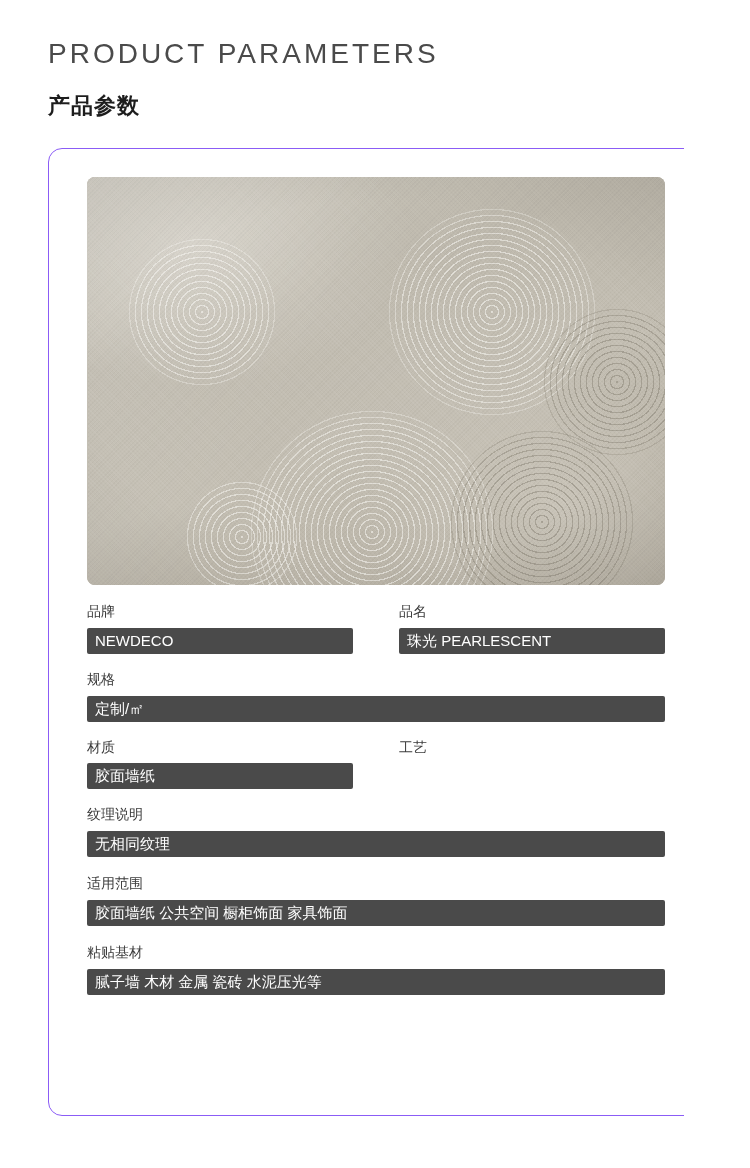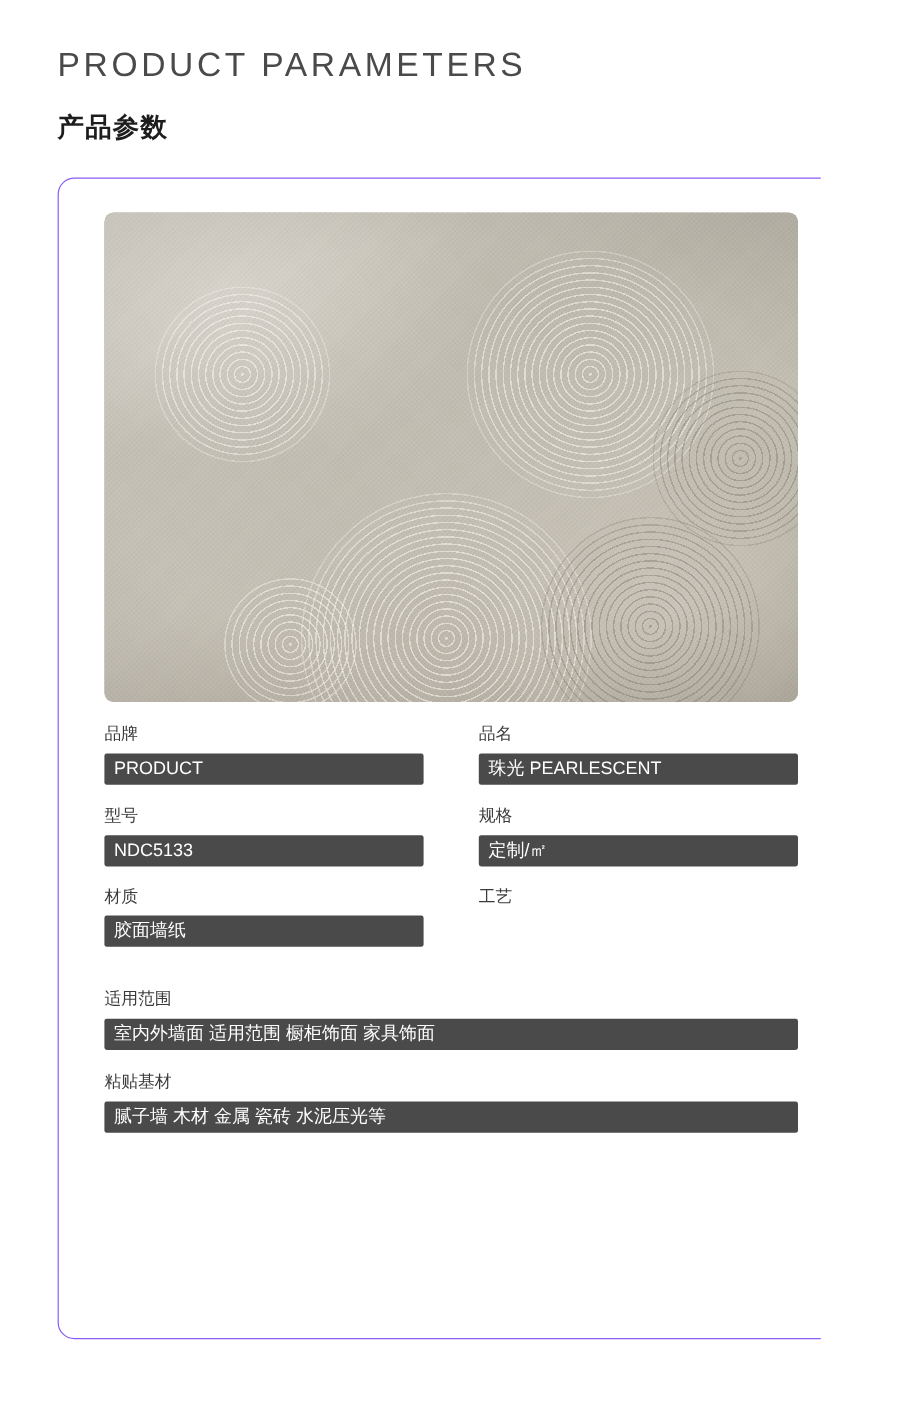--- a/index.html
+++ b/index.html
@@ -170,56 +170,56 @@
       <div class="ring r6"></div>
       <div class="pi-noise"></div>
       <div class="pi-shade"></div>
     </div>
 
     <div class="specs">
 
       <div class="spec-row">
         <div class="spec-cell">
           <div class="spec-label">品牌</div>
-          <div class="spec-value">PRODUCT</div>
+          <div class="spec-value">NEWDECO</div>
         </div>
         <div class="spec-cell">
           <div class="spec-label">品名</div>
           <div class="spec-value">珠光 PEARLESCENT</div>
         </div>
       </div>
 
       <div class="spec-row">
         <div class="spec-cell">
-          <div class="spec-label">型号</div>
-          <div class="spec-value">NDC5133</div>
-        </div>
-        <div class="spec-cell">
           <div class="spec-label">规格</div>
           <div class="spec-value">定制/㎡</div>
         </div>
       </div>
 
       <div class="spec-row">
         <div class="spec-cell">
           <div class="spec-label">材质</div>
           <div class="spec-value">胶面墙纸</div>
         </div>
         <div class="spec-cell">
           <div class="spec-label">工艺</div>
         </div>
       </div>
 
       <div class="spec-row">
+        <div class="spec-cell">
+          <div class="spec-label">纹理说明</div>
+          <div class="spec-value">无相同纹理</div>
+        </div>
       </div>
 
       <div class="spec-row" style="margin-top:18px">
         <div class="spec-cell full">
           <div class="spec-label">适用范围</div>
-          <div class="spec-value">室内外墙面 适用范围 橱柜饰面 家具饰面</div>
+          <div class="spec-value">胶面墙纸 公共空间 橱柜饰面 家具饰面</div>
         </div>
       </div>
 
       <div class="spec-row" style="margin-top:18px">
         <div class="spec-cell full">
           <div class="spec-label">粘贴基材</div>
           <div class="spec-value">腻子墙 木材 金属 瓷砖 水泥压光等</div>
         </div>
       </div>
 

